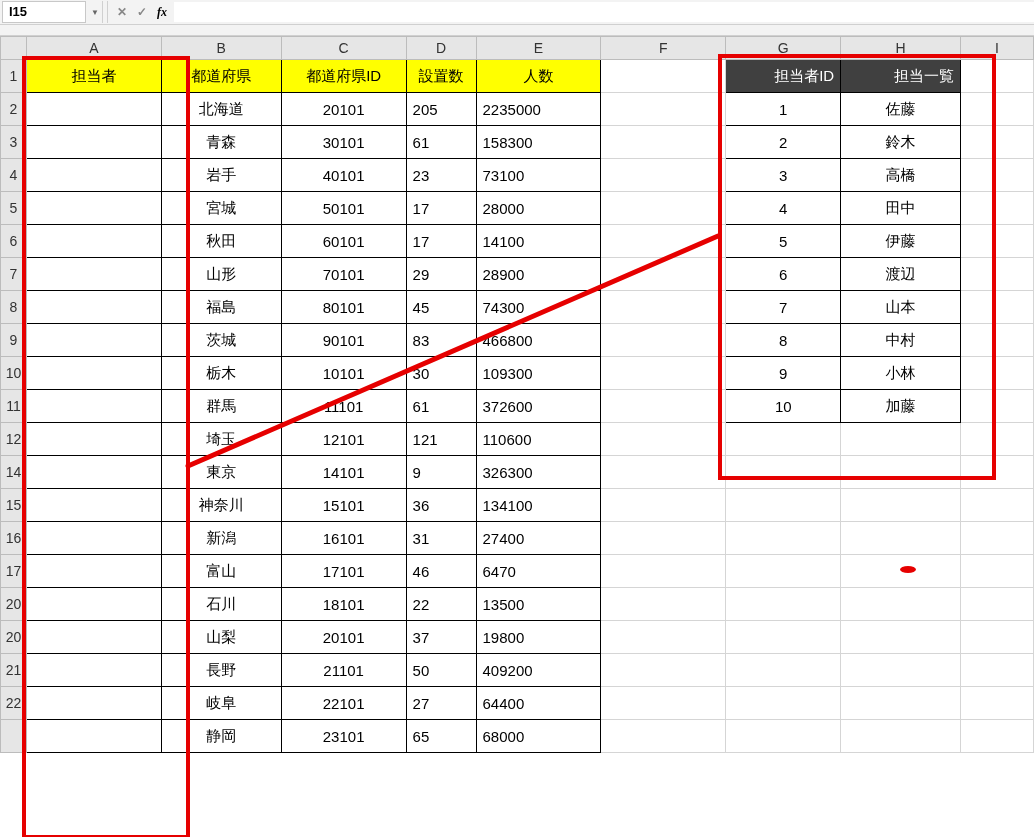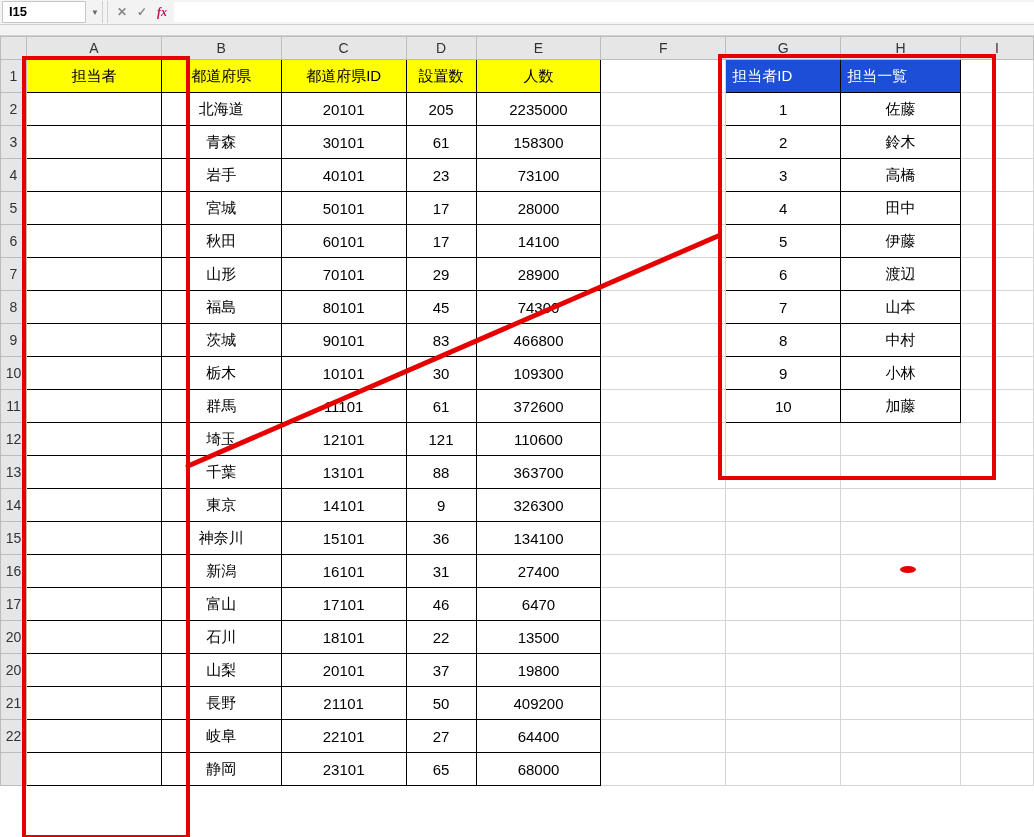--- a/index.html
+++ b/index.html
@@ -54,21 +54,21 @@
     height: 22px;
     display: flex;
     align-items: center;
     justify-content: center;
     color: #888;
     font-size: 12px;
   }
   .fb-btn.fx {
     font-style: italic;
     font-family: "Times New Roman", serif;
-    color: #be185d;
+    color: #000000;
   }
   .formula-input {
     flex: 1;
     height: 20px;
     background: #ffffff;
     border: none;
     margin-left: 2px;
   }
 
   
@@ -134,27 +134,27 @@
   td.dborder {
     border: 1px solid #000;
   }
 
   .hdr-yellow {
     background: #ffff00;
     text-align: center;
     font-weight: normal;
   }
   .hdr-grey {
-    background: #1d4ed8;
+    background: #404040;
     color: #ffffff;
-    text-align: left;
+    text-align: right;
   }
 
   .txt-c { text-align: center; }
-  .txt-r { text-align: center; }
+  .txt-r { text-align: left; }
 
   
   .annot {
     position: absolute;
     border: 4px solid #e60000;
     pointer-events: none;
   }
   svg.annot-line {
     position: absolute;
     pointer-events: none;
@@ -350,32 +350,20 @@
           <td class="dborder txt-c">埼玉</td>
           <td class="dborder txt-c">12101</td>
           <td class="dborder txt-r">121</td>
           <td class="dborder txt-r">110600</td>
           <td></td>
           <td></td>
           <td></td>
           <td></td>
         </tr>
         <tr>
-          <th class="rowhdr">13</th>
-          <td class="dborder"></td>
-          <td class="dborder txt-c">千葉</td>
-          <td class="dborder txt-c">13101</td>
-          <td class="dborder txt-r">88</td>
-          <td class="dborder txt-r">363700</td>
-          <td></td>
-          <td></td>
-          <td></td>
-          <td></td>
-        </tr>
-        <tr>
           <th class="rowhdr">14</th>
           <td class="dborder"></td>
           <td class="dborder txt-c">東京</td>
           <td class="dborder txt-c">14101</td>
           <td class="dborder txt-r">9</td>
           <td class="dborder txt-r">326300</td>
           <td></td>
           <td></td>
           <td></td>
           <td></td>

